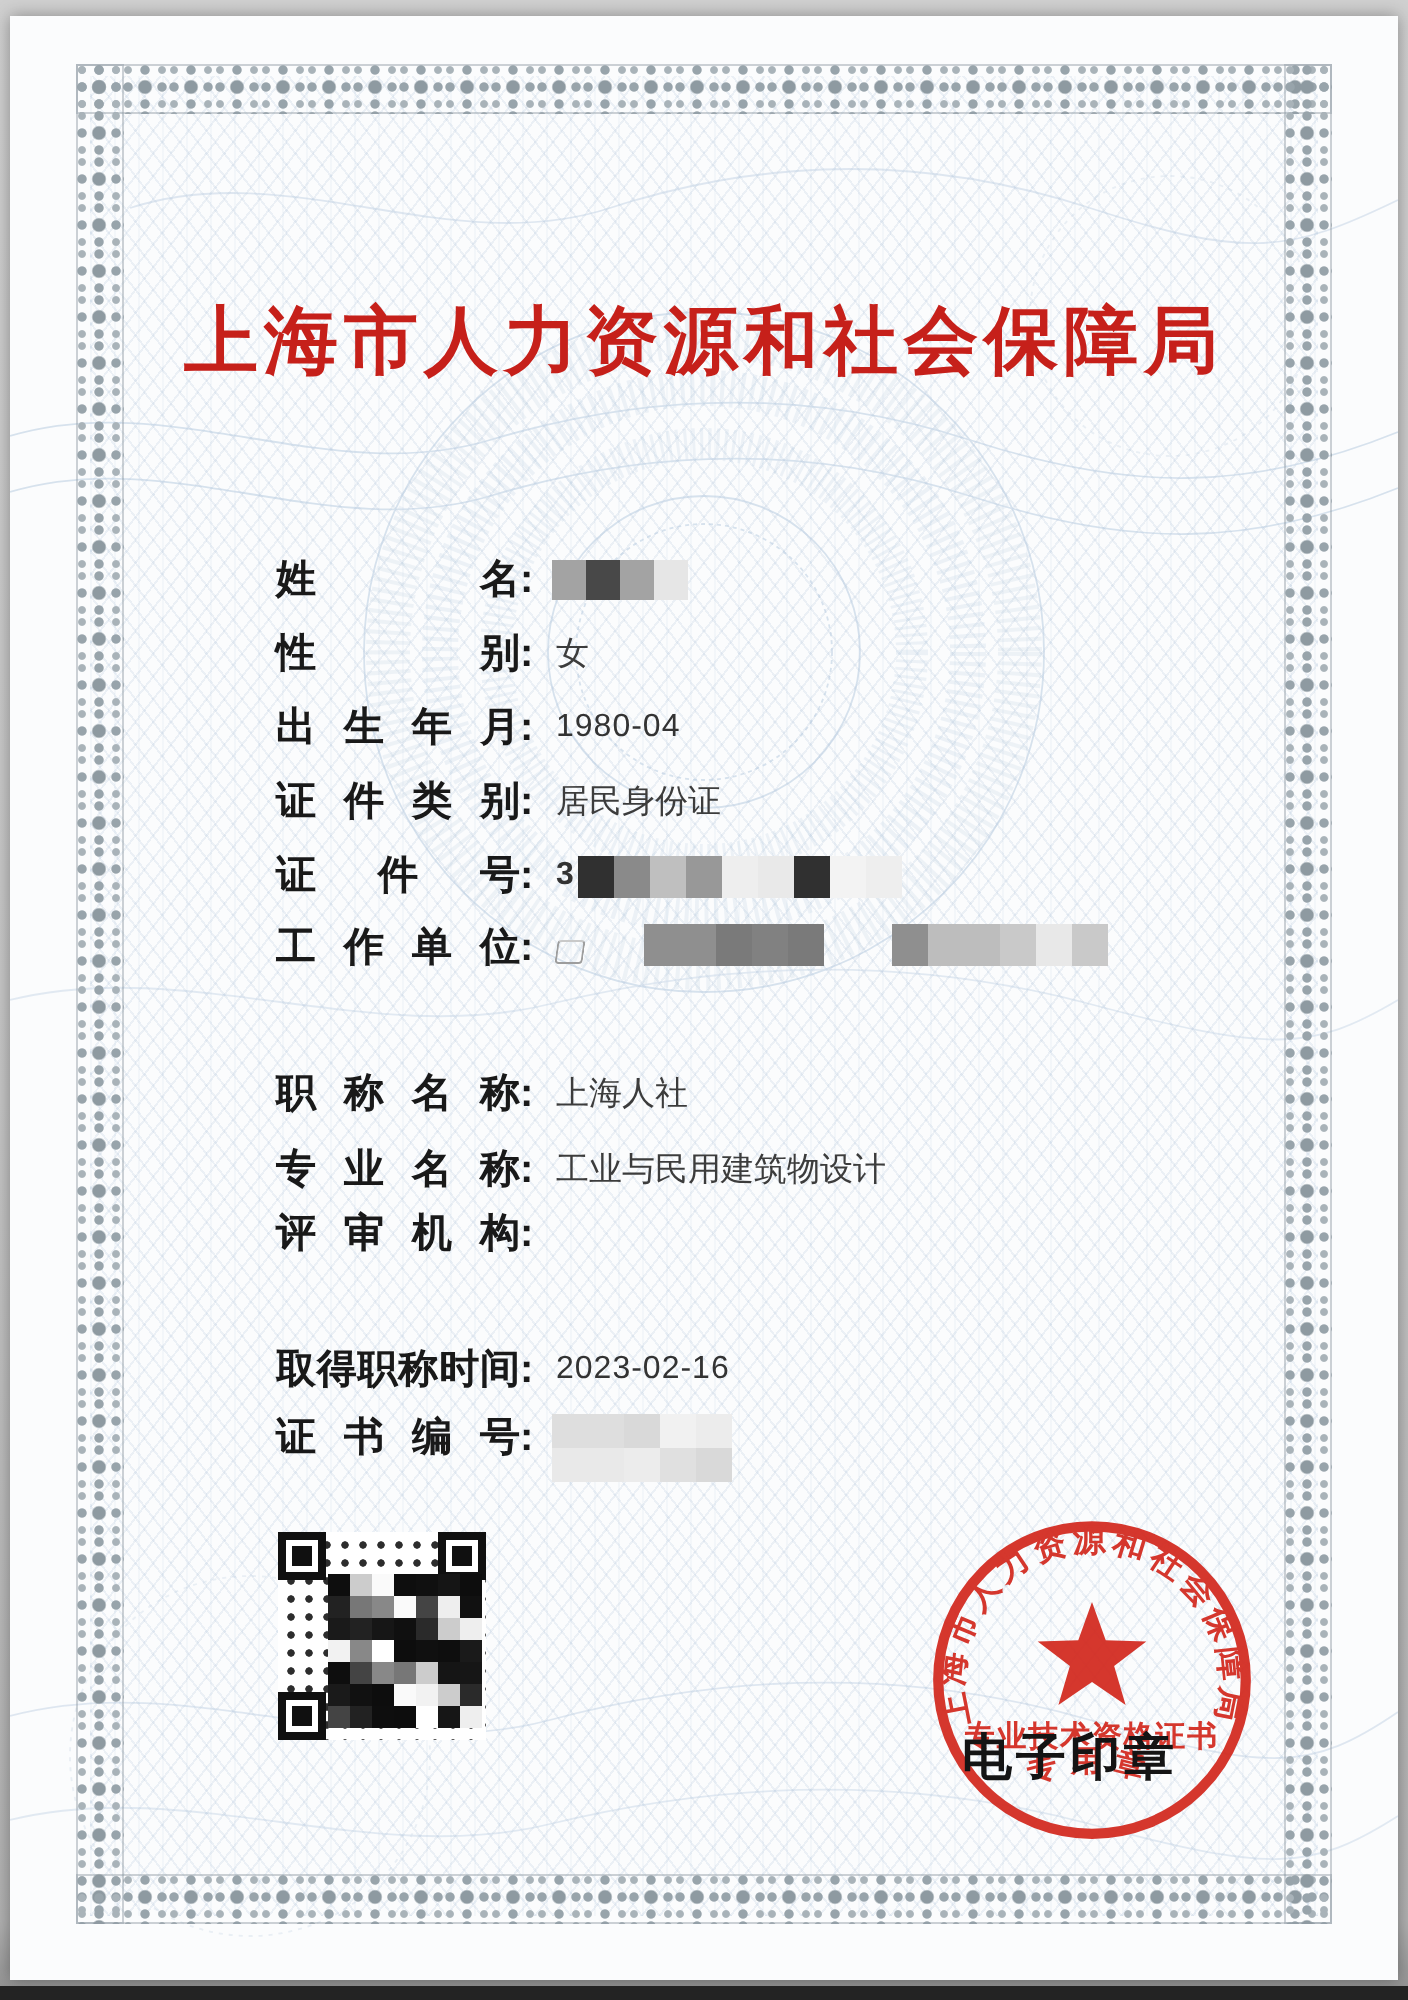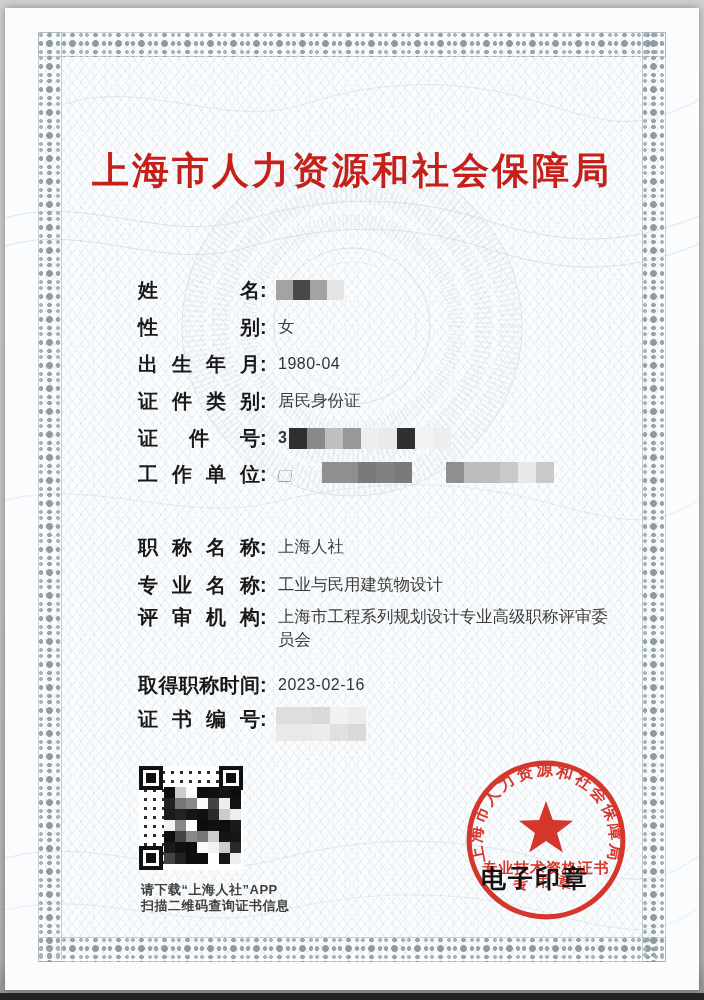--- a/index.html
+++ b/index.html
@@ -212,21 +212,20 @@
     </div>
 
     <div class="row" style="top:597px">
       <span class="lbl">
           <span>评</span>
           <span>审</span>
           <span>机</span>
           <span>构</span>
         </span>
         <span class="colon">:</span>
-      <span class="val val-wrap">上海市工程系列规划设计专业高级职称评审委员会</span>
     </div>
 
     <div class="row" style="top:665px">
       <span class="lbl">
           <span>取</span>
           <span>得</span>
           <span>职</span>
           <span>称</span>
           <span>时</span>
           <span>间</span>
@@ -307,24 +306,20 @@
           <i style="background: rgb(68, 68, 68);"></i>
           <i style="background: rgb(34, 34, 34);"></i>
           <i style="background: rgb(14, 14, 14);"></i>
           <i style="background: rgb(13, 13, 13);"></i>
           <i style="background: rgb(255, 255, 255);"></i>
           <i style="background: rgb(22, 22, 22);"></i>
           <i style="background: rgb(238, 238, 238);"></i>
         </span>
     </div>
 
-    <div class="qr-caption">
-      <div>请下载“上海人社”APP</div>
-      <div>扫描二维码查询证书信息</div>
-    </div>
 
     <svg class="seal" viewBox="0 0 160 160">
       <defs>
         <path id="sealArcTop" d="M 22.9 106.6 A 63 63 0 1 1 137.1 106.6"></path>
         <path id="sealArcSmall" d="M 50 130 Q 80 119 110 130"></path>
       </defs>
       <circle cx="80" cy="80" r="75" fill="none" stroke="#d2281e" stroke-width="5"></circle>
       <polygon fill="#d2281e" points="80,42 86.7,60.6 106.5,61.2 90.8,73.2 96.4,92.2 80,81 63.6,92.2 69.2,73.2 53.5,61.2 73.3,60.6"></polygon>
       <text font-size="16" font-weight="bold" fill="#d2281e" letter-spacing="2.5" font-family="Liberation Sans, sans-serif">
         <textPath href="#sealArcTop" startOffset="50%" text-anchor="middle">上海市人力资源和社会保障局</textPath>

